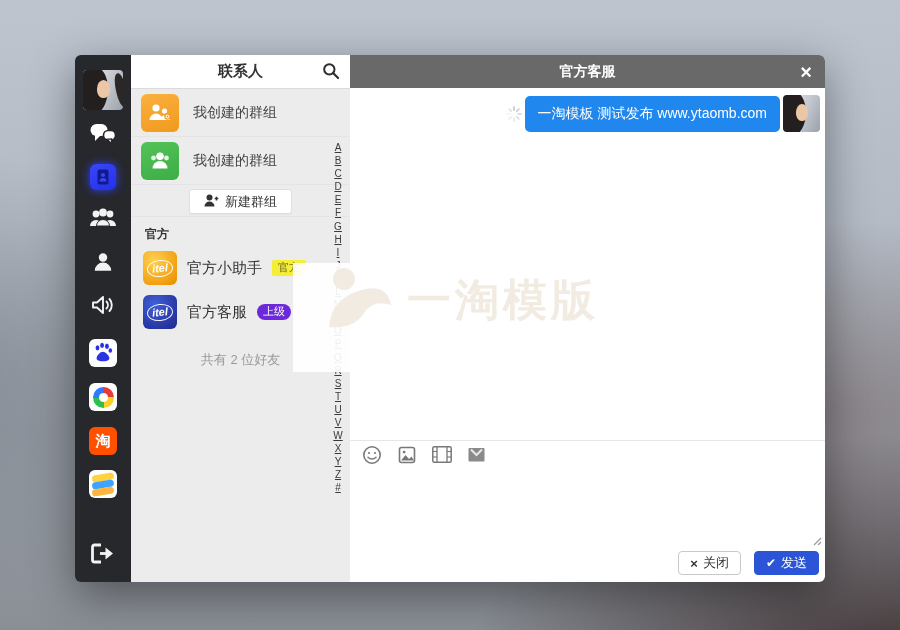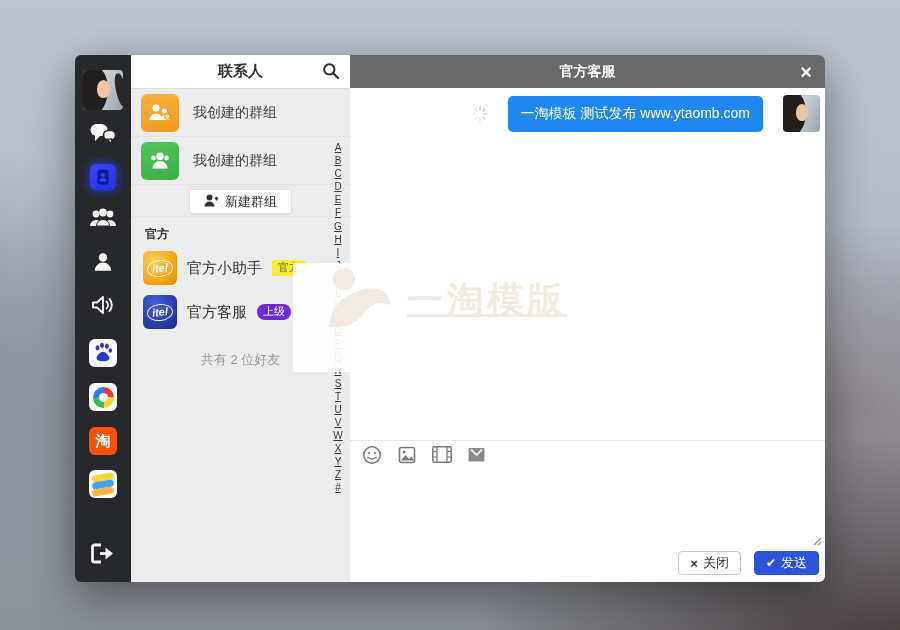--- a/index.html
+++ b/index.html
@@ -52,28 +52,28 @@
   .c-name{font-size:15px;color:#333;}
   .badge{font-size:11px;padding:1.5px 6px;line-height:1.25;flex:none;}
   .badge-yellow{background:#f4ee38;color:#75701d;border-radius:2px;}
   .badge-green{background:#6d28d9;color:#fff;border-radius:9px;}
   .count{text-align:center;padding-top:17px;font-size:13px;color:#999;}
   .alphabet{position:absolute;top:86px;right:5px;width:14px;display:flex;flex-direction:column;align-items:center;z-index:2;}
   .alpha-letter{font-size:10px;line-height:13.1px;color:#3a3a3a;text-decoration:underline;cursor:pointer;}
   
   .overlay-box{position:absolute;left:218px;top:208px;width:67px;height:109px;background:rgba(255,255,255,.92);z-index:5;}
   .watermark{position:absolute;left:248px;top:210px;display:flex;align-items:center;gap:12px;z-index:6;pointer-events:none;}
-  .watermark-text{font-size:36px;font-weight:bold;color:#f1ebe2;letter-spacing:4px;white-space:nowrap;text-decoration:underline;}
+  .watermark-text{font-size:44px;font-weight:bold;color:#f1ebe2;letter-spacing:4px;white-space:nowrap;}
   
   .chat{position:absolute;left:275px;top:0;width:475px;height:100%;background:#fff;border-radius:0 6px 6px 0;}
   .chat-header{height:33px;background:#696969;border-radius:0 6px 0 0;display:flex;align-items:center;justify-content:center;position:relative;}
   .chat-title{color:#fff;font-size:14px;font-weight:600;}
   .chat-close{position:absolute;right:13px;top:50%;transform:translateY(-50%);color:#fff;font-size:20px;font-weight:bold;line-height:1;cursor:pointer;}
   .messages{position:absolute;left:0;top:33px;width:100%;height:352px;}
-  .msg-row{position:absolute;top:7px;right:5px;display:flex;align-items:flex-start;gap:20px;}
+  .msg-row{position:absolute;top:7px;right:5px;display:flex;align-items:flex-start;gap:3px;}
   .spinner{margin-top:11px;flex:none;}
   .bubble{background:#1f87ee;color:#fff;font-size:14px;padding:9px 13px;border-radius:5px;white-space:nowrap;margin-top:1px;}
   .msg-avatar{width:37px;height:37px;border-radius:4px;overflow:hidden;flex:none;
     background:linear-gradient(115deg,#ece8e4 0%,#c3c8cf 55%,#99a1ab 100%);cursor:pointer;}
   .toolbar{position:absolute;left:0;top:385px;width:100%;height:28px;border-top:1px solid #e6e6e6;display:flex;align-items:center;gap:16px;padding-left:12px;box-sizing:border-box;}
   .tool{display:flex;align-items:center;cursor:pointer;}
   .input-area{position:absolute;left:0;top:413px;width:100%;height:83px;cursor:text;}
   .resize-handle{position:absolute;right:3px;bottom:1px;cursor:nwse-resize;}
   .footer-btns{position:absolute;right:6px;bottom:7px;display:flex;gap:13px;}
   .btn{height:24px;display:flex;align-items:center;gap:5px;font-size:13px;border-radius:4px;padding:0 11px;cursor:pointer;box-sizing:border-box;}

